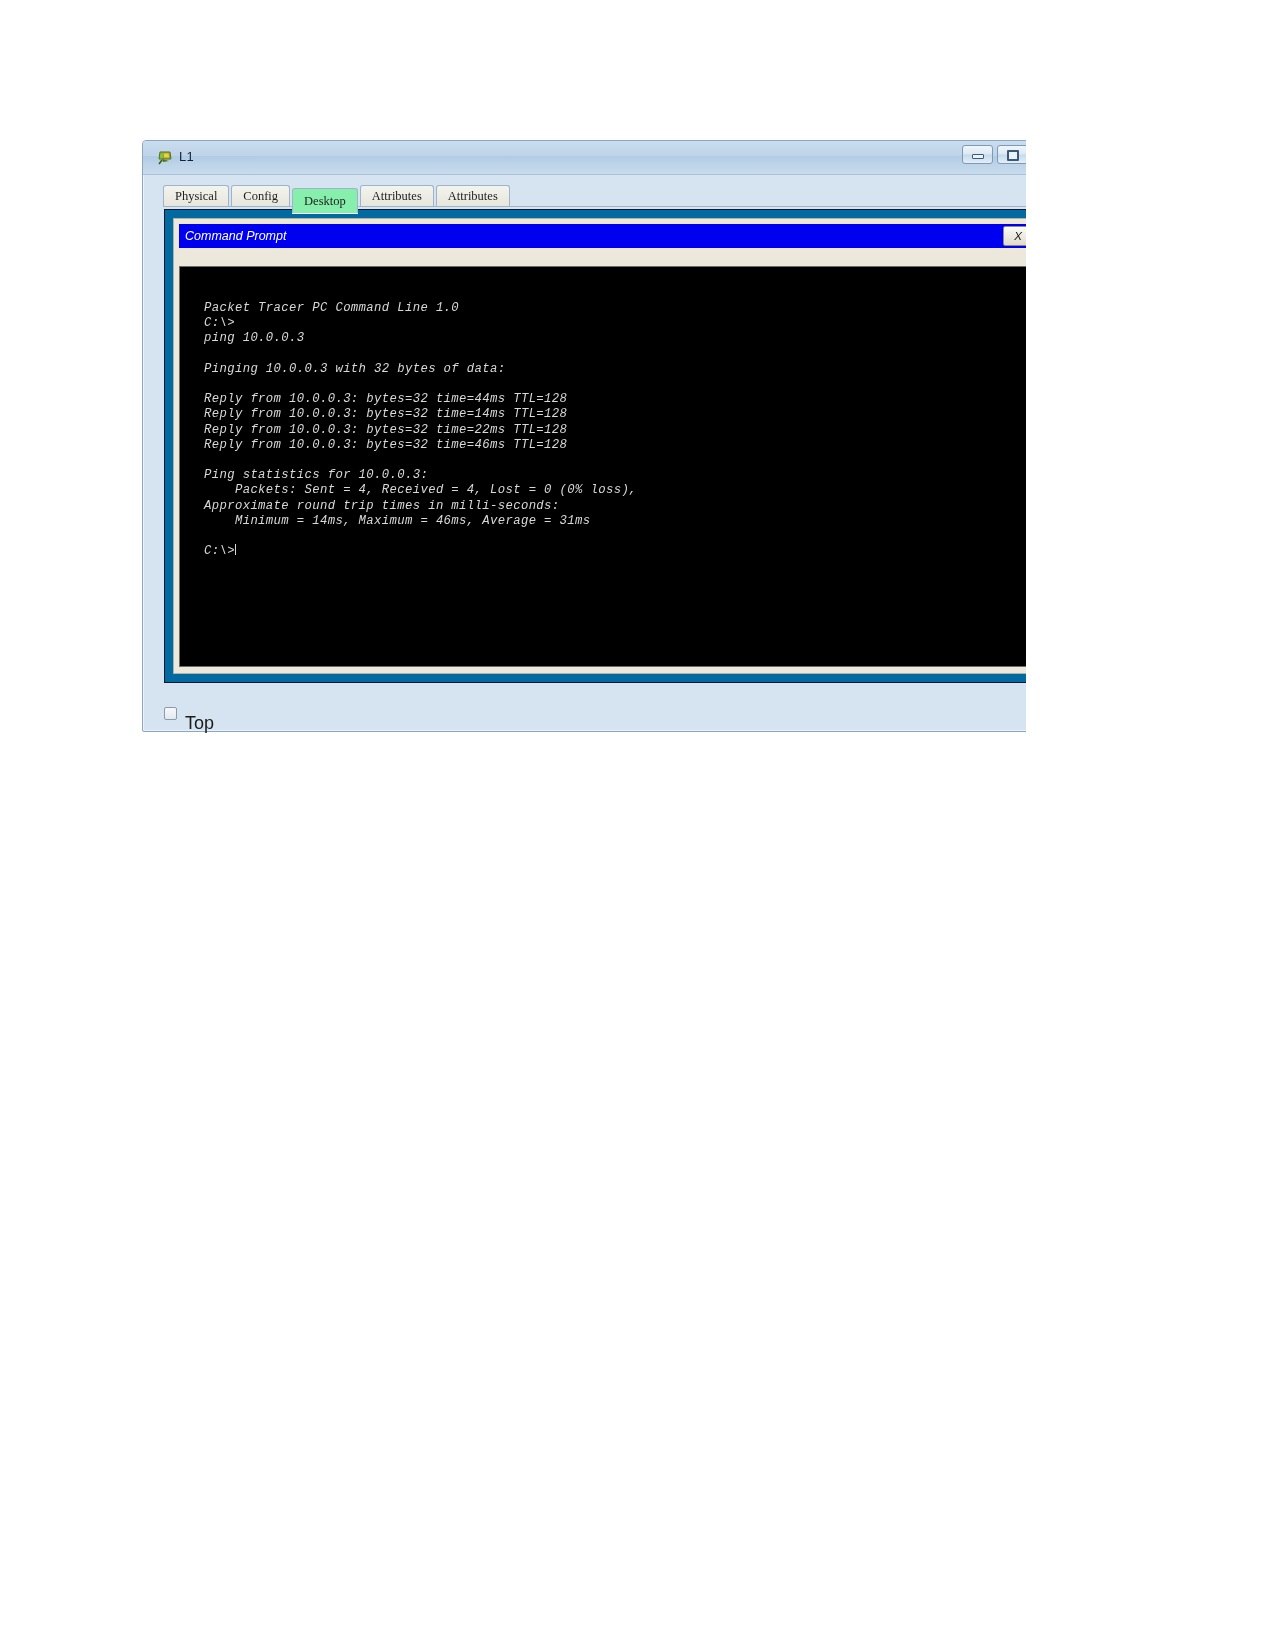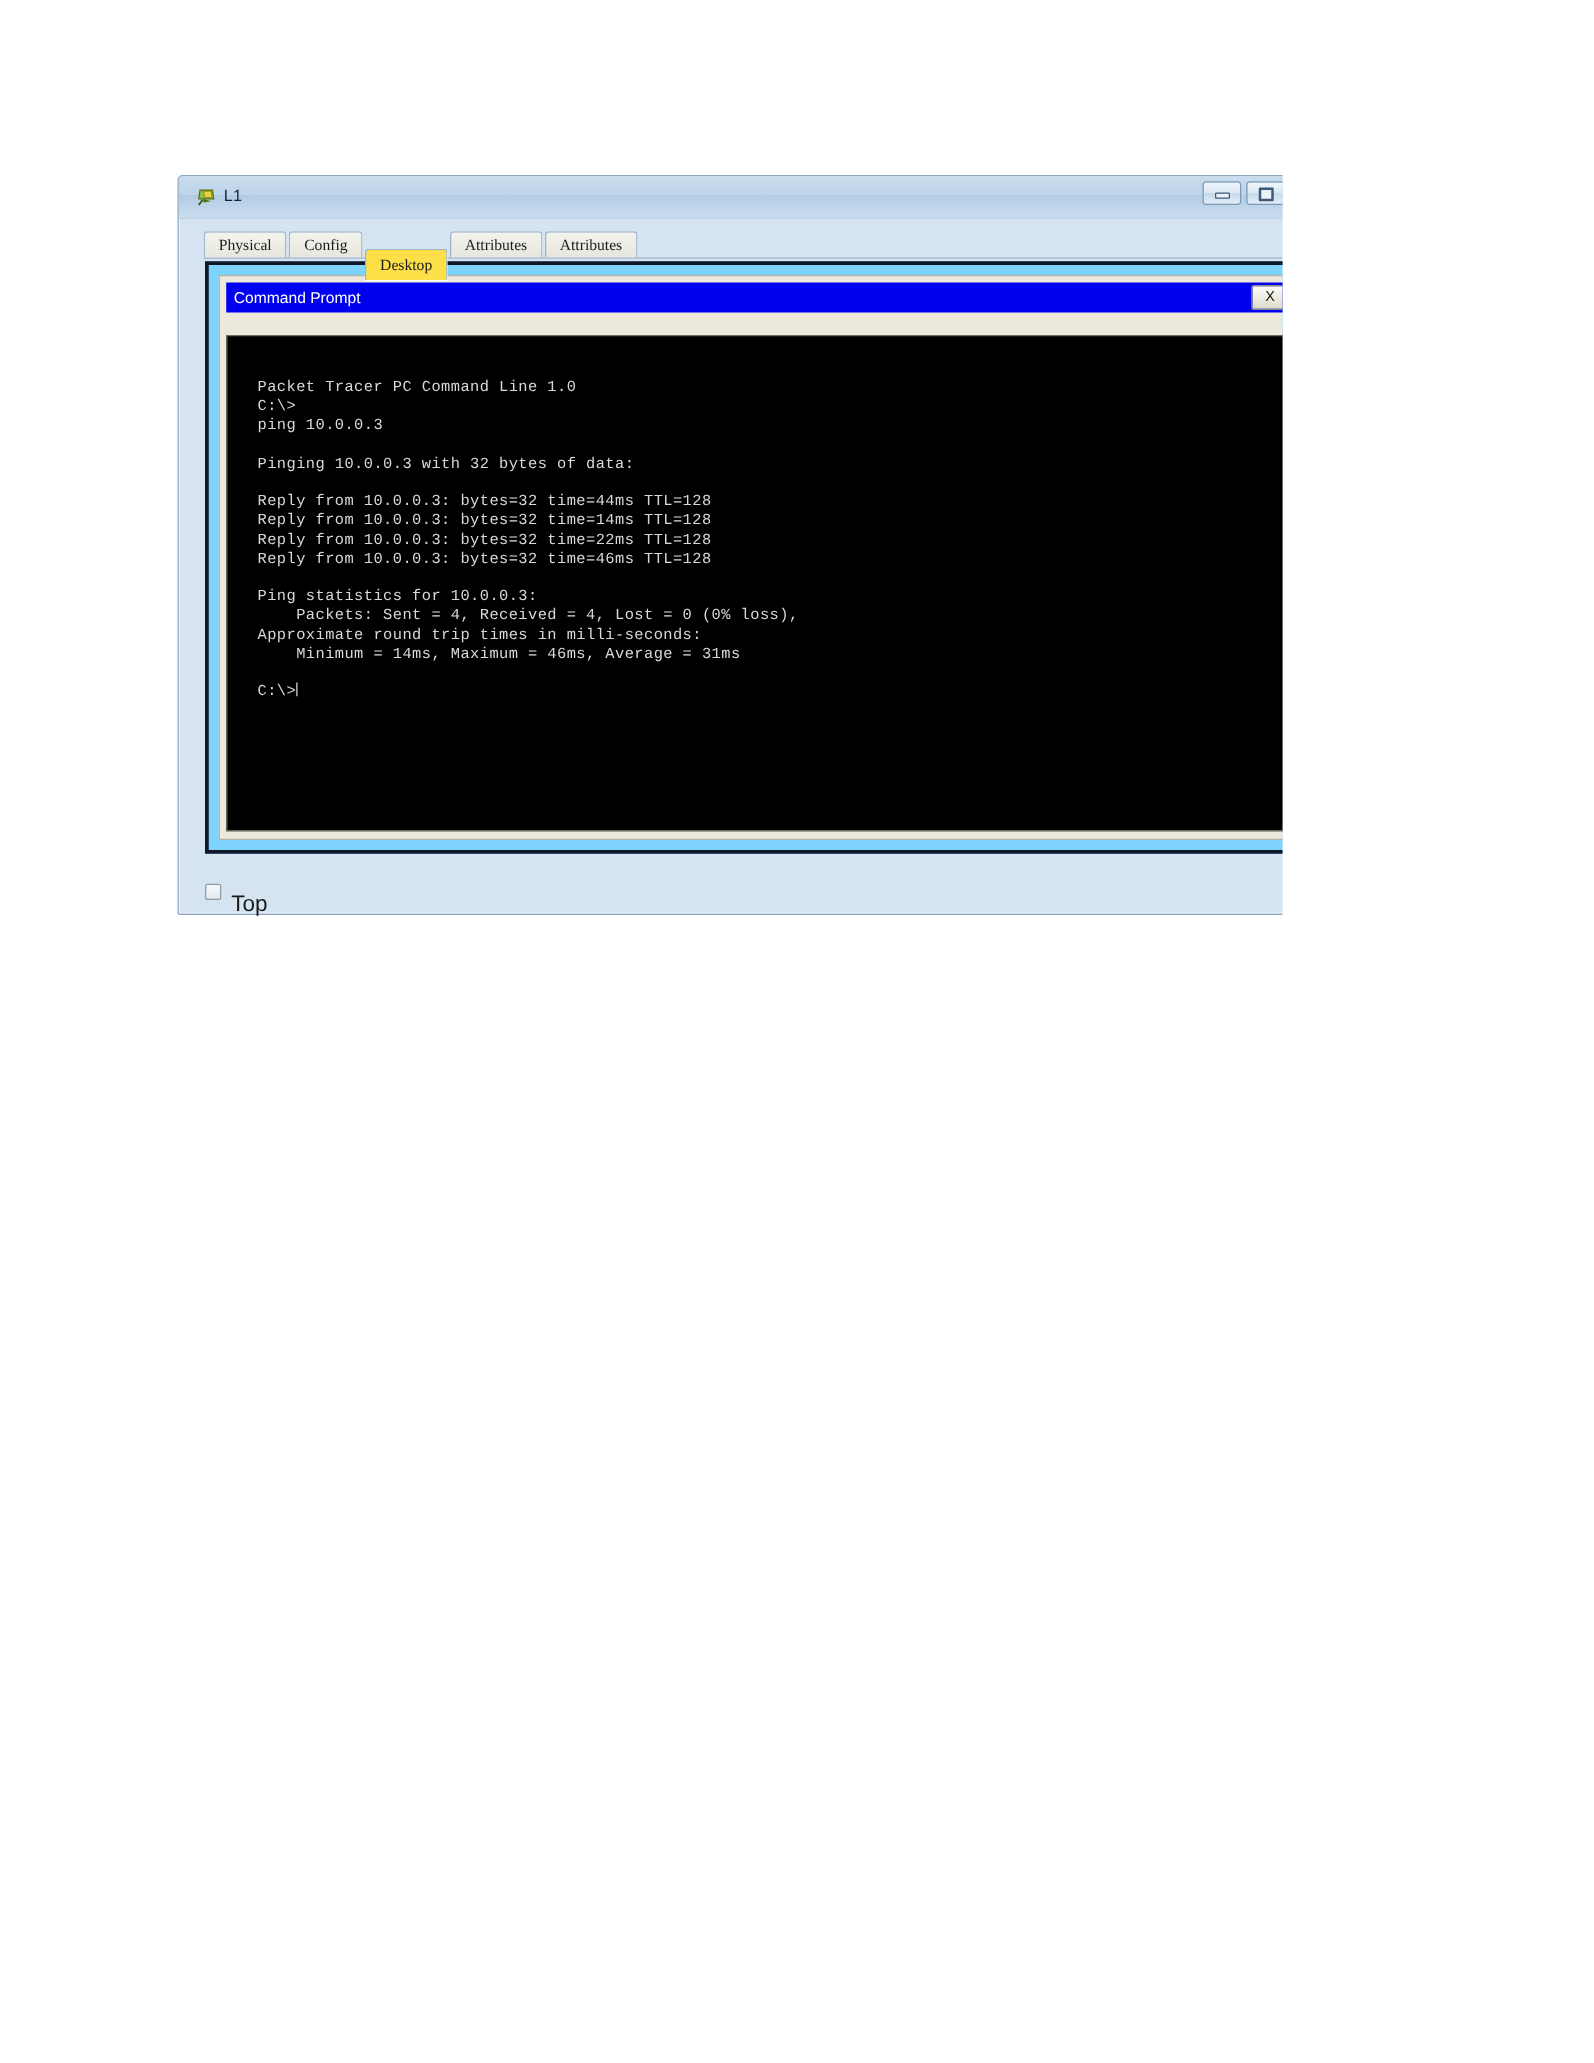--- a/index.html
+++ b/index.html
@@ -127,38 +127,39 @@
     border: 1px solid #9fb4c9;
     border-bottom: none;
     border-radius: 3px 3px 0 0;
     margin-right: 2px;
     cursor: pointer;
     position: relative;
     top: 0;
     font-family: Liberation Serif, serif;
   }
   .tab.active {
-    background: #fde047;
+    background: #86efac;
     height: 25px;
-    top: 18px;
+    top: 7px;
     z-index: 3;
     font-weight: normal;
     box-shadow: 0 1px 0 #ffffff;
   }
 
   
   .desktop-panel {
     position: absolute;
     left: 163px;
     top: 66px;
     width: 887px;
     height: 617px;
-    background: #7dd3fc;
-    border: 3px solid #0f172a;
+    background: #0369a1;
+    border: 1px solid #0f172a;
     padding: 8px;
+    font-style: italic;
   }
   .inner-panel {
     width: 100%;
     height: 100%;
     background: #ece9dc;
     border: 1px solid #b4b2a5;
     position: relative;
   }
 
   

